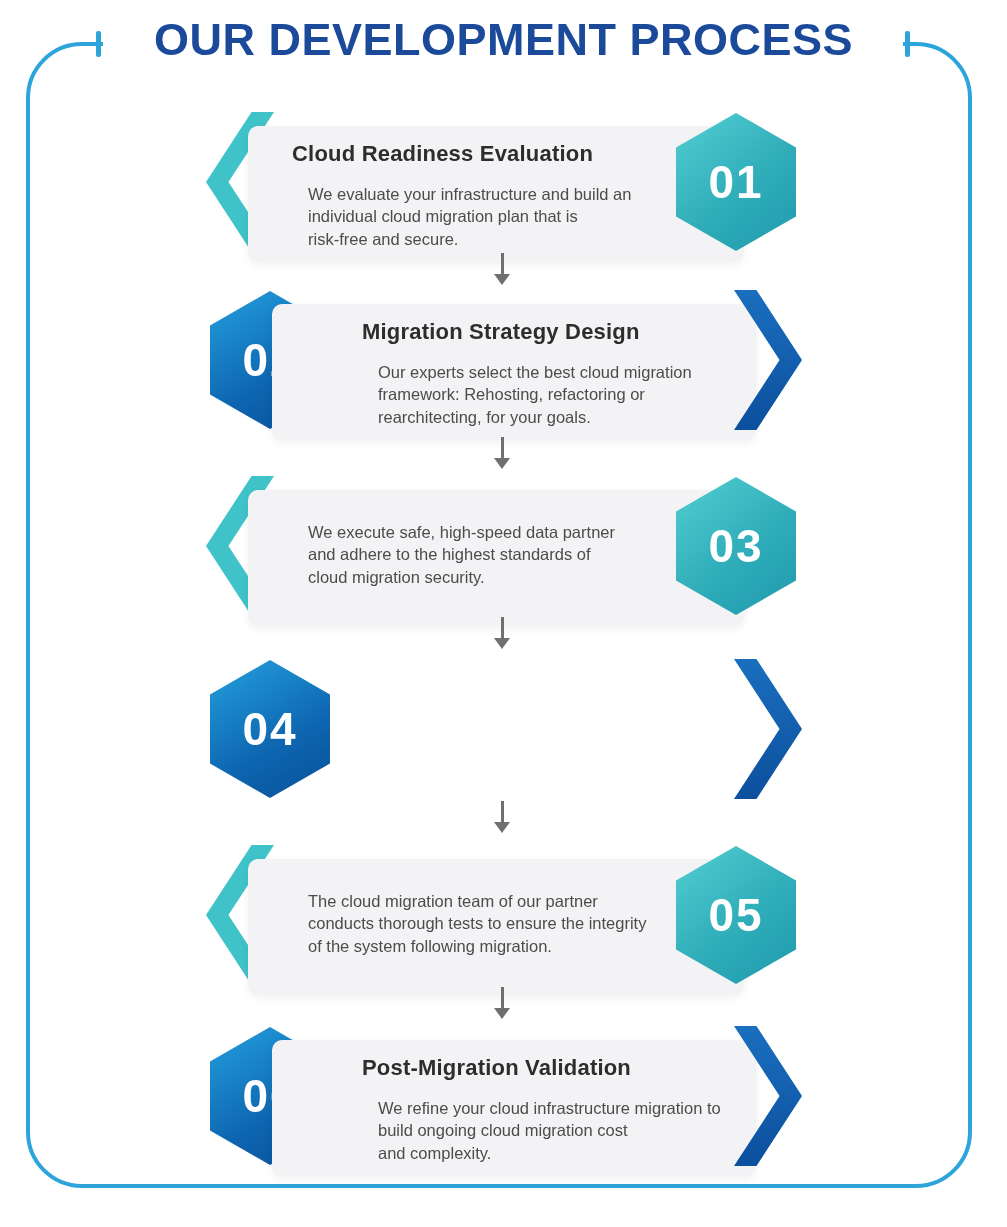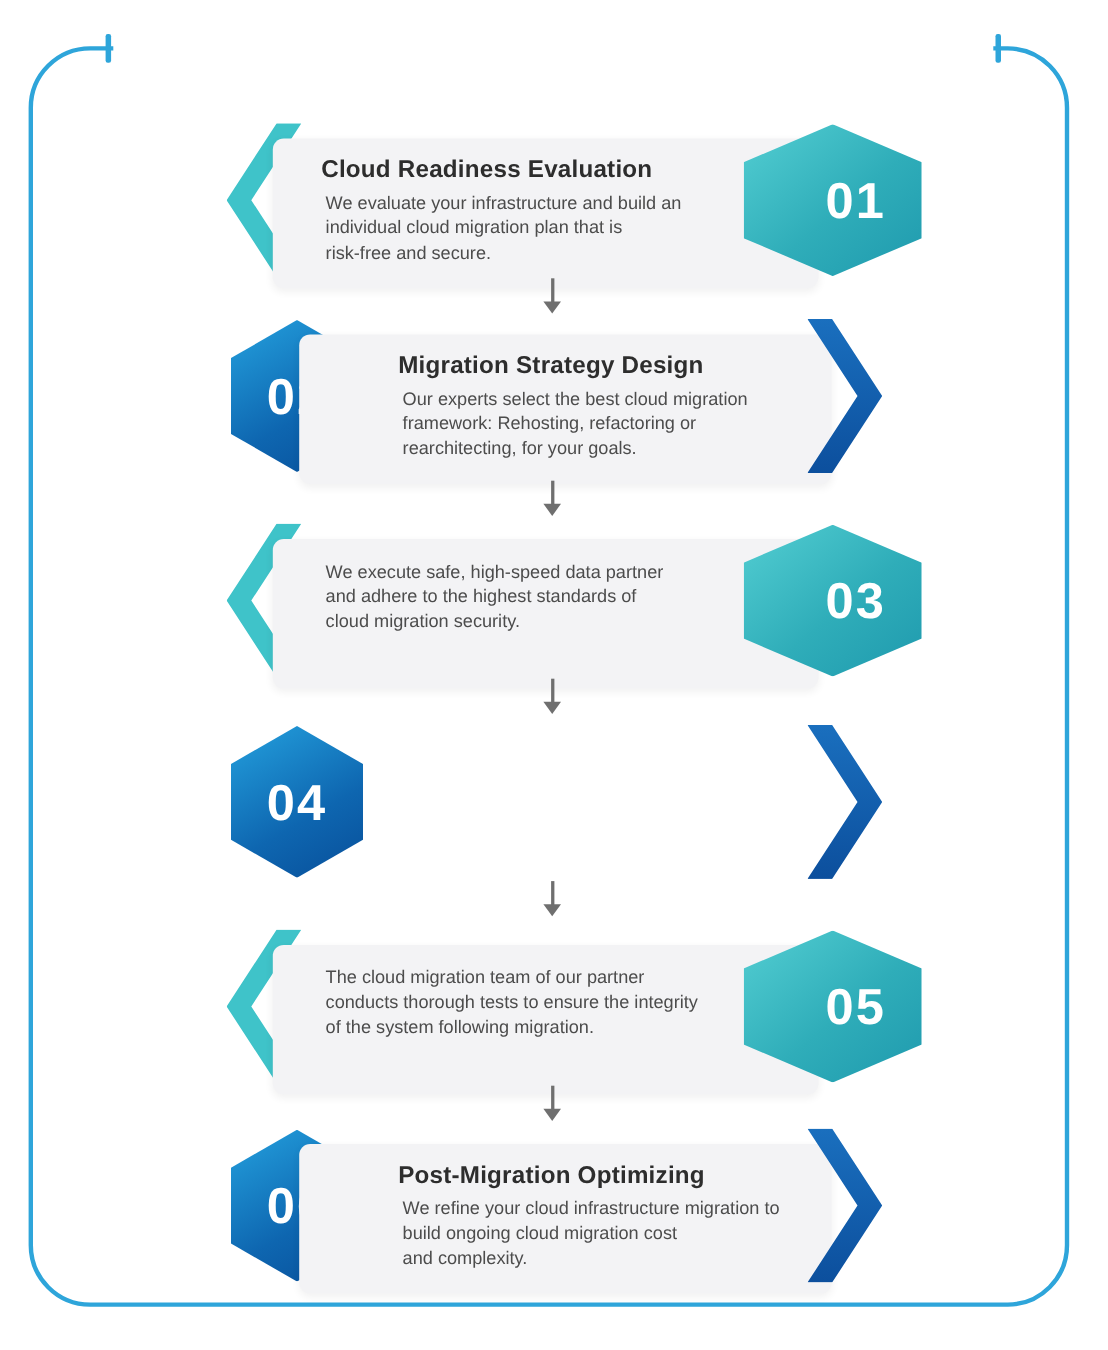--- a/index.html
+++ b/index.html
@@ -23,30 +23,30 @@
   }
   
   .row{position:absolute;left:200px;width:604px;height:144px;}
   .card{
     position:absolute;top:16px;height:136px;background:#f3f3f5;border-radius:10px;
     box-shadow:0 3px 8px rgba(0,0,0,0.06);box-sizing:border-box;
   }
   .row.odd  .card{left:48px;width:496px;padding:15px 18px 0 44px;}
   .row.even .card{left:72px;width:484px;padding:15px 18px 0 90px;}
   .step-title{margin:0 0 7px 0;font-size:22px;font-weight:bold;color:#2d2d2d;letter-spacing:0.2px;}
-  .step-desc{margin:4px;font-size:16.5px;line-height:1.36;color:#4c4c4c;white-space:pre-line;}
+  .step-desc{margin:16px;font-size:16.5px;line-height:1.36;color:#4c4c4c;white-space:pre-line;}
   
   .hex{
     position:absolute;top:3px;width:120px;height:138px;
     clip-path:polygon(50% 0,100% 25%,100% 75%,50% 100%,0 75%,0 25%);
     display:flex;align-items:center;justify-content:center;
   }
   .row.odd  .hex{left:476px;}
   .row.even .hex{left:10px;}
-  .hex-teal{background:linear-gradient(140deg,#53ced2 0%,#2fadb9 55%,#1f9aae 100%);padding-left:42px;}
+  .hex-teal{background:linear-gradient(140deg,#53ced2 0%,#2fadb9 55%,#1f9aae 100%);}
   .hex-blue{background:linear-gradient(150deg,#24a1de 0%,#0e66b0 60%,#084f9a 100%);}
   .num{font-size:46px;font-weight:bold;color:#ffffff;letter-spacing:2px;}
   
   .chev{position:absolute;top:2px;width:68px;height:140px;}
   .chev-left{
     left:6px;background:#3fc3c9;
     clip-path:polygon(100% 0,67% 0,0 50%,67% 100%,100% 100%,33% 50%);
   }
   .chev-right{
     left:534px;background:linear-gradient(180deg,#1a6fbe 0%,#0c4f9d 100%);
@@ -64,20 +64,21 @@
 </head>
 <body>
 
 <div class="stage">
 
   <div class="frame"></div>
   <div class="frame-gap"></div>
   <div class="tick tick-l"></div>
   <div class="tick tick-r"></div>
 
+  <h1 class="title">OUR DEVELOPMENT PROCESS</h1>
 
   <section class="row odd" style="top:110px">
     <div class="chev chev-left"></div>
     <div class="card">
       <h3 class="step-title">Cloud Readiness Evaluation</h3>
       <p class="step-desc">We evaluate your infrastructure and build an
 individual cloud migration plan that is
 risk-free and secure.</p>
     </div>
     <div class="hex hex-teal">
@@ -152,21 +153,21 @@
   <div class="arrow" style="top:987px">
     <div class="arrow-line"></div>
     <div class="arrow-head"></div>
   </div>
 
   <section class="row even" style="top:1024px">
     <div class="hex hex-blue">
       <span class="num">06</span>
     </div>
     <div class="card">
-      <h3 class="step-title">Post-Migration Optimizing</h3>
+      <h3 class="step-title">Post-Migration Validation</h3>
       <p class="step-desc">We refine your cloud infrastructure migration to
 build ongoing cloud migration cost
 and complexity.</p>
     </div>
     <div class="chev chev-right"></div>
   </section>
 
 </div>
 
 </body></html>

